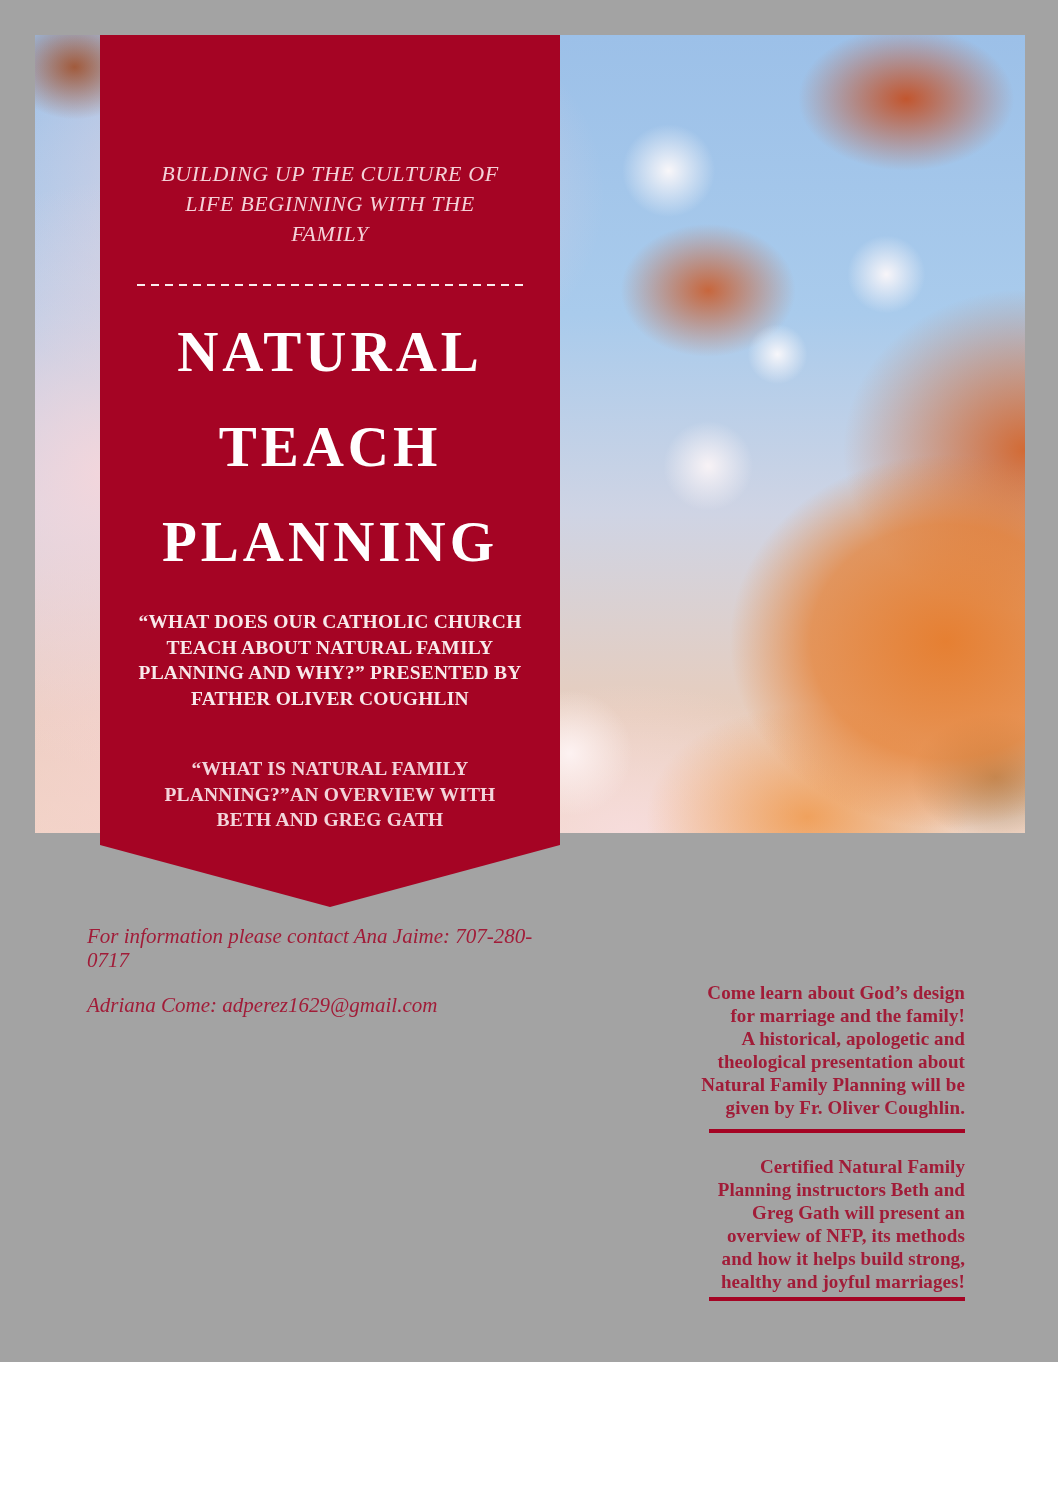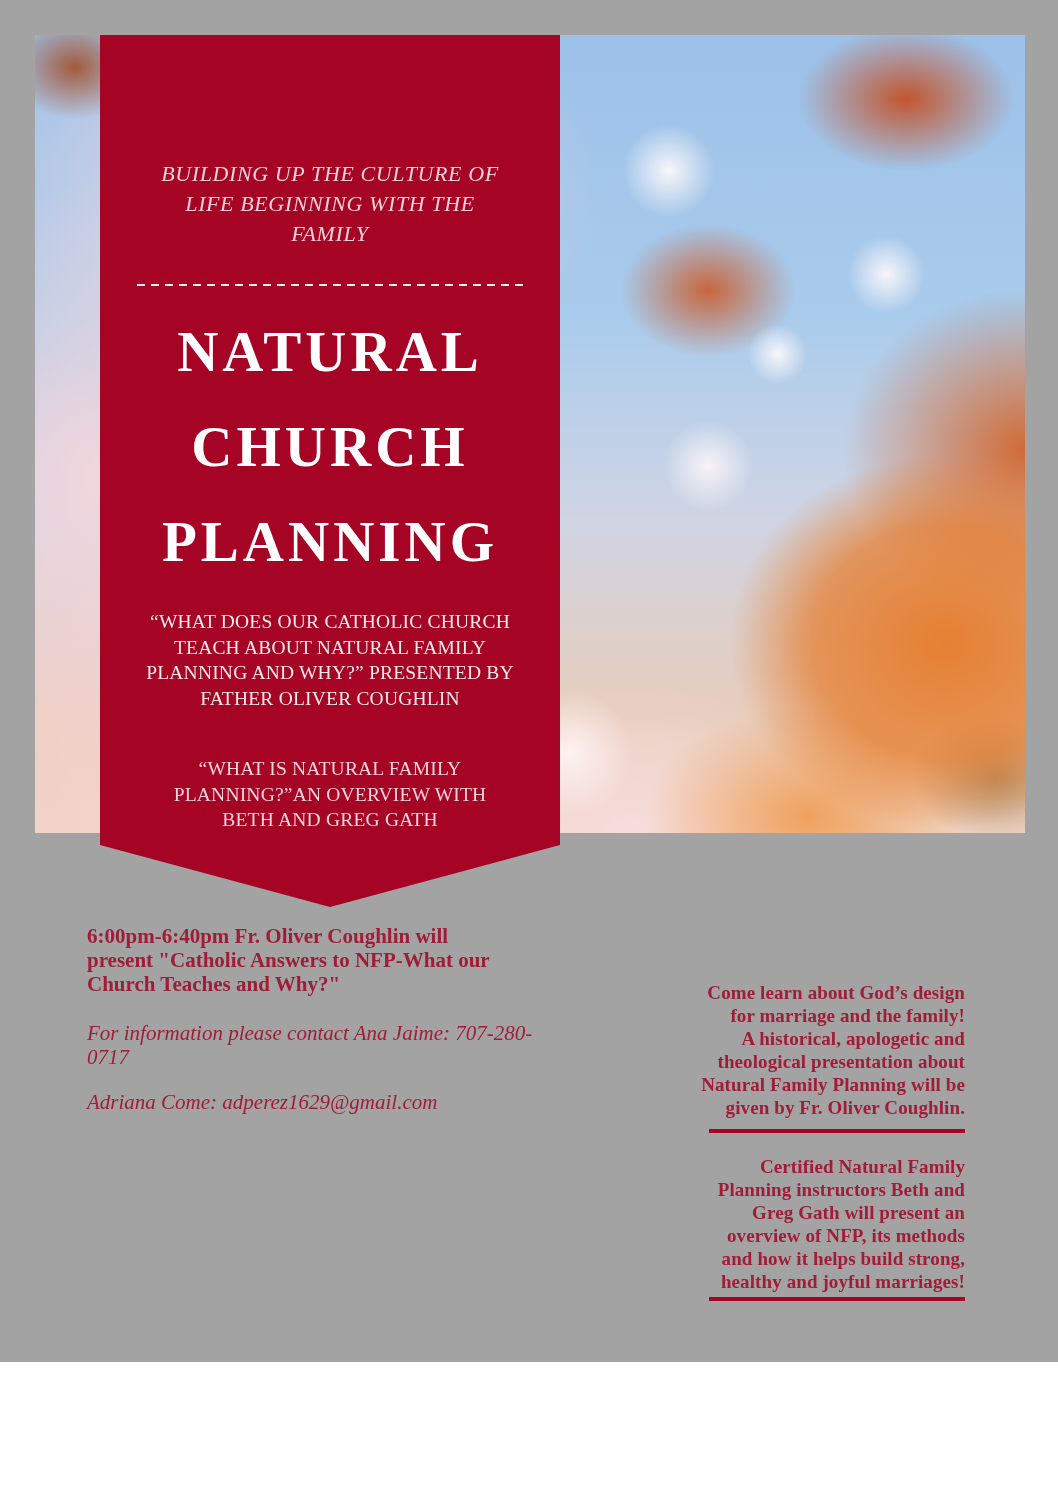--- a/index.html
+++ b/index.html
@@ -61,21 +61,21 @@
   }
   .divider {
     width:386px; height:2px; margin:35px auto 0;
     background:repeating-linear-gradient(90deg,#FBEDEE 0 8px, rgba(0,0,0,0) 8px 14px);
   }
   .title {
     margin-top:18px; font-size:57px; line-height:95px; font-weight:bold;
     letter-spacing:4px; color:#FFFEFE; white-space:pre-line;
   }
   .quote {
-    font-weight:normal; font-size:19.5px; line-height:25.5px;
+    font-weight:bold; font-size:19.5px; line-height:25.5px;
     white-space:pre-line; letter-spacing:0.2px; margin-left:14px; margin-right:14px;
   }
   .quote1 { margin-top:20px; color:#F8E9EA; }
   .quote2 { margin-top:45px; color:#F3D4DA; }
 
   
   .details { position:absolute; left:87px; top:924px; width:480px; color:#A11C38; }
   .details .para {
     font-weight:bold; font-size:21px; line-height:24px;
     white-space:pre-line; margin:0 0 25px 0;
@@ -100,36 +100,33 @@
 <div class="page">
 
   <div class="photo"></div>
 
   <div class="ribbon">
     <div class="tagline">BUILDING UP THE CULTURE OF
 LIFE BEGINNING WITH THE
 FAMILY</div>
     <div class="divider"></div>
     <div class="title">NATURAL
-CHURCH
+TEACH
 PLANNING</div>
     <div class="quote quote1">“WHAT DOES OUR CATHOLIC CHURCH
 TEACH ABOUT NATURAL FAMILY
 PLANNING AND WHY?” PRESENTED BY
 FATHER OLIVER COUGHLIN</div>
     <div class="quote quote2">“WHAT IS NATURAL FAMILY
 PLANNING?”AN OVERVIEW WITH
 BETH AND GREG GATH</div>
   </div>
   <div class="ribbon-point"></div>
 
   <div class="details">
-    <p class="para">6:00pm-6:40pm Fr. Oliver Coughlin will
-present "Catholic Answers to NFP-What our
-Church Teaches and Why?"</p>
     <p class="note">For information please contact Ana Jaime: 707-280-0717</p>
     <p class="note">Adriana Come: adperez1629@gmail.com</p>
   </div>
 
   <div class="sidebar">
     <div class="block">Come learn about God’s design
 for marriage and the family!
 A historical, apologetic and
 theological presentation about
 Natural Family Planning will be

